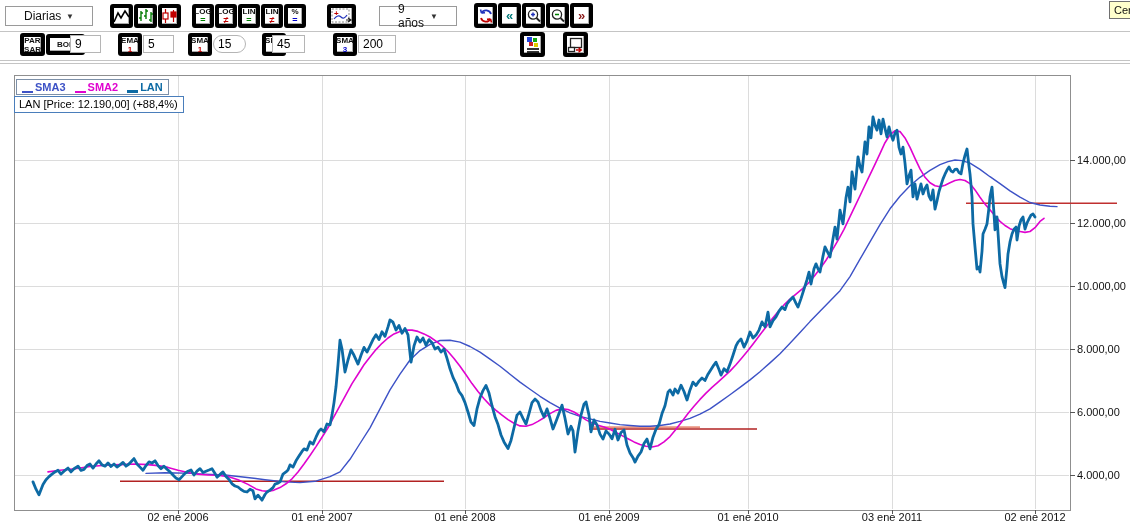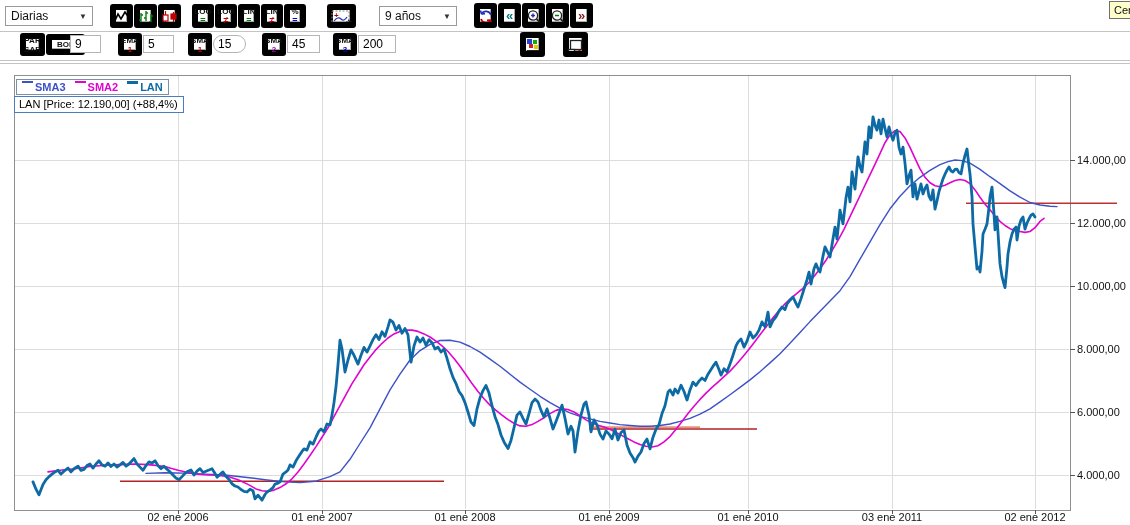--- a/index.html
+++ b/index.html
@@ -1,38 +1,38 @@
 <!DOCTYPE html>
 <html><head>
 <meta charset="utf-8">
 <style>
   html,body{margin:0;padding:0}
   body{width:1130px;height:525px;overflow:hidden;position:relative;background:#fff;
        font-family:"Liberation Sans",sans-serif;font-size:11px;color:#111}
   .sep{position:absolute;left:0;width:1130px;height:1px;background:#c4c4c4}
   
   .tbtn{position:absolute;display:flex;flex-direction:column;align-items:center;justify-content:center;
-        background:#fff;border:6px solid #000000;border-radius:3px;box-shadow:inset -1px -1px 0 #aaa;
+        background:#fff;border:4px solid #000000;border-radius:3px;box-shadow:inset -1px -1px 0 #aaa;
         font-weight:bold;cursor:pointer;box-sizing:border-box}
   .tbtn .l1{font-size:8px;line-height:9px;letter-spacing:0}
   .tbtn .l2{font-size:9px;line-height:9px}
   .combo{position:absolute;display:flex;align-items:center;justify-content:space-between;
-         border:1px solid #9a9a9a;background:#fff;font-size:12px;padding:0 5px;box-sizing:border-box;cursor:pointer}
+         border:1px solid #9a9a9a;background:#fff;font-size:12px;padding:0 18px;box-sizing:border-box;cursor:pointer}
   .combo .arr{font-size:8px;color:#333}
   .num{position:absolute;border:1px solid #b5b5b5;font-size:12px;height:18px;background:#fff;
        box-sizing:border-box;padding:0 0 0 4px;font-family:"Liberation Sans",sans-serif}
   .green{color:#008000}.red{color:#c00000}.blue{color:#0000cc}.purple{color:#a000a0}
   .navtxt{font-size:13px;line-height:13px;font-weight:bold}
   #cer-btn{position:absolute;left:1109px;top:1px;width:40px;height:18px;background:#ffffcc;
            border:1px solid #707070;font-size:11px;display:flex;align-items:center;padding-left:4px;
            box-sizing:border-box;cursor:pointer}
   
   #legend-box{position:absolute;left:16px;top:79px;border:1px solid #7d90a8;background:#fff;
               padding:1px 5px;display:flex;gap:9px;align-items:center;font-weight:bold;font-size:11px}
-  .leg-item{display:flex;align-items:flex-start;gap:2px}
+  .leg-item{display:flex;align-items:flex-end;gap:2px}
   .leg-dash{display:inline-block;width:11px}
   #price-box{position:absolute;left:14px;top:96px;border:1px solid #4a7ebb;background:#fff;
              padding:1px 5px 2px 4px;font-size:11px;color:#000}
   #chart-svg{position:absolute;left:0;top:0}
 </style>
 </head>
 <body>
 
 <div class="combo" style="left:5px;top:6px;width:88px;height:20px">
   <span>Diarias</span>
@@ -159,21 +159,21 @@
 <div class="tbtn" style="left:188px;top:33px;width:24px;height:23px">
   <span class="l1">SMA</span>
   <span class="l1 red">1</span>
 </div>
 <input class="num" style="left: 213px; top: 35px; width: 33px; border-radius: 9px;" value="15">
 
 <div class="tbtn" style="left:262px;top:33px;width:24px;height:23px">
   <span class="l1">SMA</span>
   <span class="l1 purple">2</span>
 </div>
-<input class="num" style="left: 287px; top: 35px; width: 33px;" value="45">
+<input class="num" style="left: 272px; top: 35px; width: 33px;" value="45">
 
 <div class="tbtn" style="left:333px;top:33px;width:24px;height:23px">
   <span class="l1">SMA</span>
   <span class="l1 blue">3</span>
 </div>
 <input class="num" style="left: 358px; top: 35px; width: 38px;" value="200">
 
 <div class="tbtn" style="left:520px;top:32px;width:25px;height:25px">
   <svg width="16" height="17">
     <rect x="2" y="1" width="5" height="5" fill="#2244dd"></rect>

